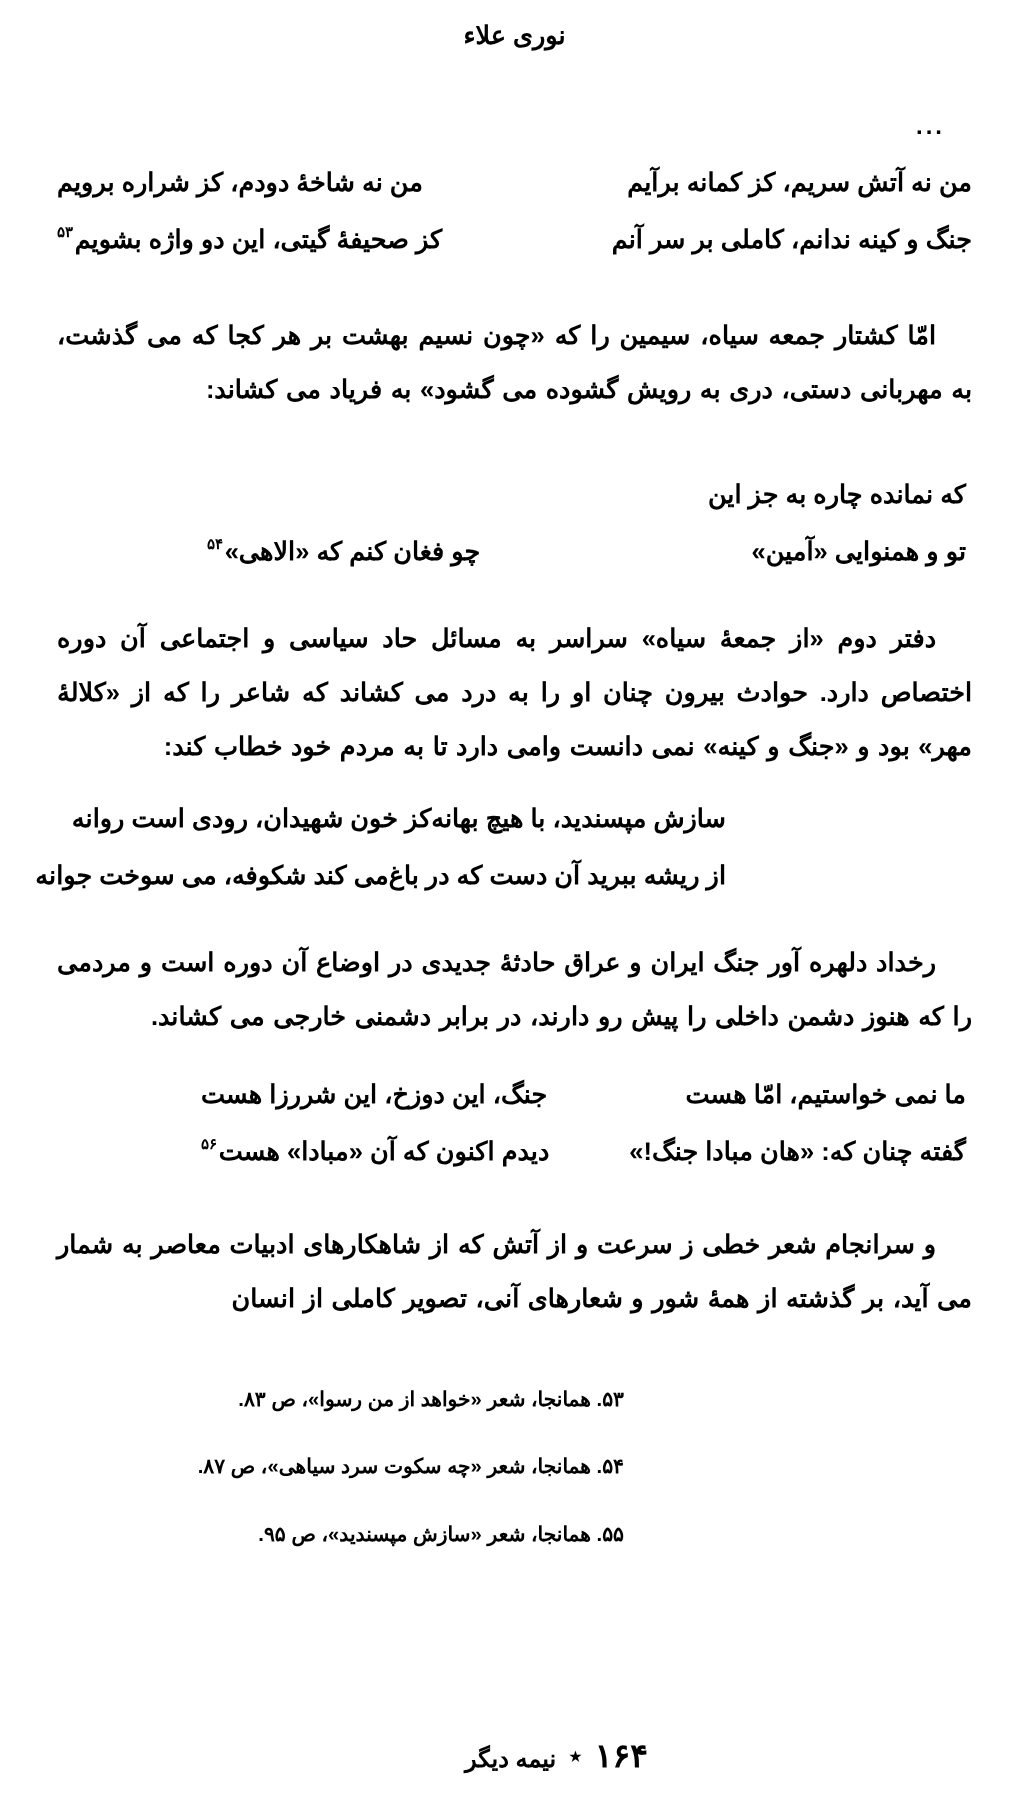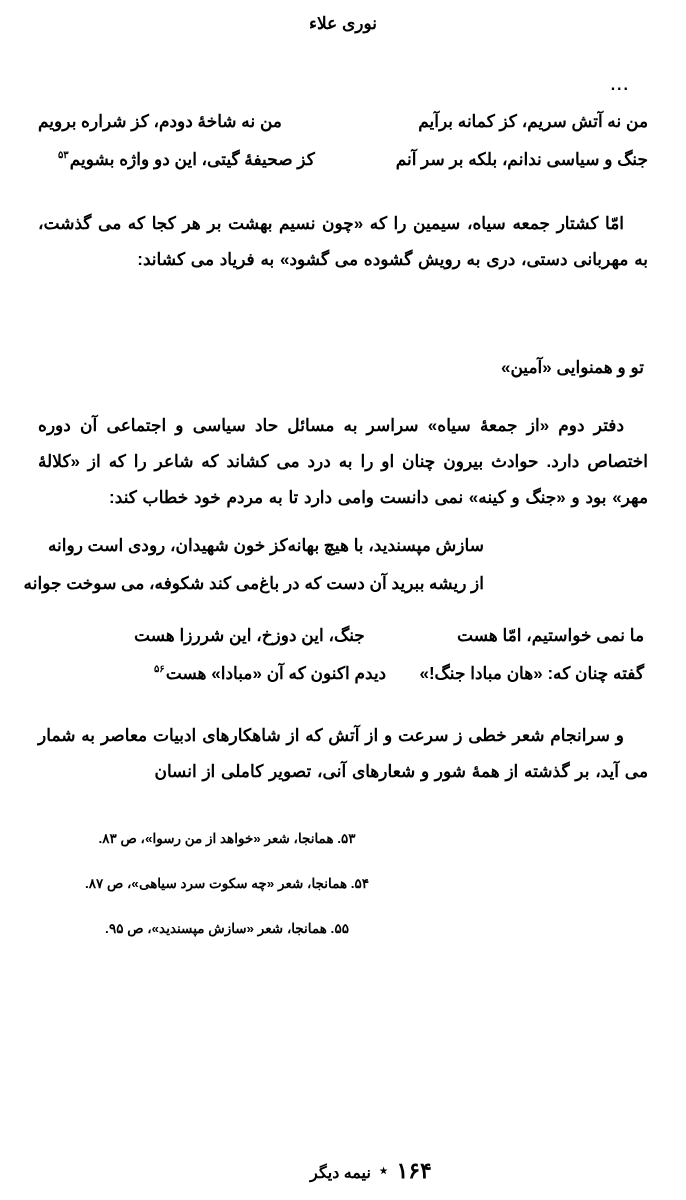--- a/index.html
+++ b/index.html
@@ -41,21 +41,20 @@
     align-items: center;
     height: 38px;
     white-space: nowrap;
   }
   .hemistich { display: inline-block; }
   sup.fn-marker {
     font-size: 10px;
     vertical-align: super;
     line-height: 0;
     margin-right: 1px;
-    margin-left: 20px;
   }
   .poem-1 { margin-top: 6px; }
   .poem-2 { margin-top: 32px; margin-left: 100px; margin-right: 4px; }
   .poem-3 { margin-top: 10px; margin-left: 16px; margin-right: 164px; }
   .poem-4 { margin-top: 14px; margin-left: 96px; margin-right: 4px; }
   .para {
     font-size: 17px;
     font-weight: bold;
     line-height: 36px;
     text-align: justify;
@@ -70,21 +69,21 @@
   .footnotes {
     margin-top: 26px;
     padding-right: 0;
     text-align: left;
     direction: rtl;
   }
   .footnote-item {
     font-size: 13.5px;
     font-weight: bold;
     line-height: 45px;
-    text-align: center;
+    text-align: right;
     padding-right: 232px;
     white-space: nowrap;
   }
   .page-footer {
     position: absolute;
     bottom: 16px;
     left: 0;
     width: 686px;
     display: flex;
     direction: ltr;
@@ -106,48 +105,51 @@
   <div class="page-header">نوری علاء</div>
 
   <div class="ellipsis-line">...</div>
 
   <div class="poem poem-1">
     <div class="poem-line">
       <span class="hemistich">من نه آتش سریم، کز کمانه برآیم</span>
       <span class="hemistich">من نه شاخهٔ دودم، کز شراره برویم</span>
     </div>
     <div class="poem-line">
-      <span class="hemistich">جنگ و سیاسی ندانم، بلکه بر سر آنم</span>
+      <span class="hemistich">جنگ و کینه ندانم، کاملی بر سر آنم</span>
       <span class="hemistich"><span>کز صحیفهٔ گیتی، این دو واژه بشویم</span><sup class="fn-marker">۵۳</sup></span>
     </div>
   </div>
 
   <p class="para para-1">امّا کشتار جمعه سیاه، سیمین را که «چون نسیم بهشت بر هر کجا که می گذشت، به مهربانی دستی، دری به رویش گشوده می گشود» به فریاد می کشاند:</p>
 
   <div class="poem poem-2">
     <div class="poem-line">
+      <span class="hemistich">که نمانده چاره به جز این</span>
     </div>
     <div class="poem-line">
       <span class="hemistich">تو و همنوایی «آمین»</span>
+      <span class="hemistich"><span>چو فغان کنم که «الاهی»</span><sup class="fn-marker">۵۴</sup></span>
     </div>
   </div>
 
   <p class="para para-2">دفتر دوم «از جمعهٔ سیاه» سراسر به مسائل حاد سیاسی و اجتماعی آن دوره اختصاص دارد. حوادث بیرون چنان او را به درد می کشاند که شاعر را که از «کلالهٔ مهر» بود و «جنگ و کینه» نمی دانست وامی دارد تا به مردم خود خطاب کند:</p>
 
   <div class="poem poem-3">
     <div class="poem-line">
       <span class="hemistich">سازش مپسندید، با هیچ بهانه</span>
       <span class="hemistich">کز خون شهیدان، رودی است روانه</span>
     </div>
     <div class="poem-line">
       <span class="hemistich">از ریشه ببرید آن دست که در باغ</span>
       <span class="hemistich"><span>می کند شکوفه، می سوخت جوانه</span></span>
     </div>
   </div>
 
+  <p class="para para-3">رخداد دلهره آور جنگ ایران و عراق حادثهٔ جدیدی در اوضاع آن دوره است و مردمی را که هنوز دشمن داخلی را پیش رو دارند، در برابر دشمنی خارجی می کشاند.</p>
 
   <div class="poem poem-4">
     <div class="poem-line">
       <span class="hemistich">ما نمی خواستیم، امّا هست</span>
       <span class="hemistich">جنگ، این دوزخ، این شررزا هست</span>
     </div>
     <div class="poem-line">
       <span class="hemistich">گفته چنان که: «هان مبادا جنگ!»</span>
       <span class="hemistich"><span>دیدم اکنون که آن «مبادا» هست</span><sup class="fn-marker">۵۶</sup></span>
     </div>

